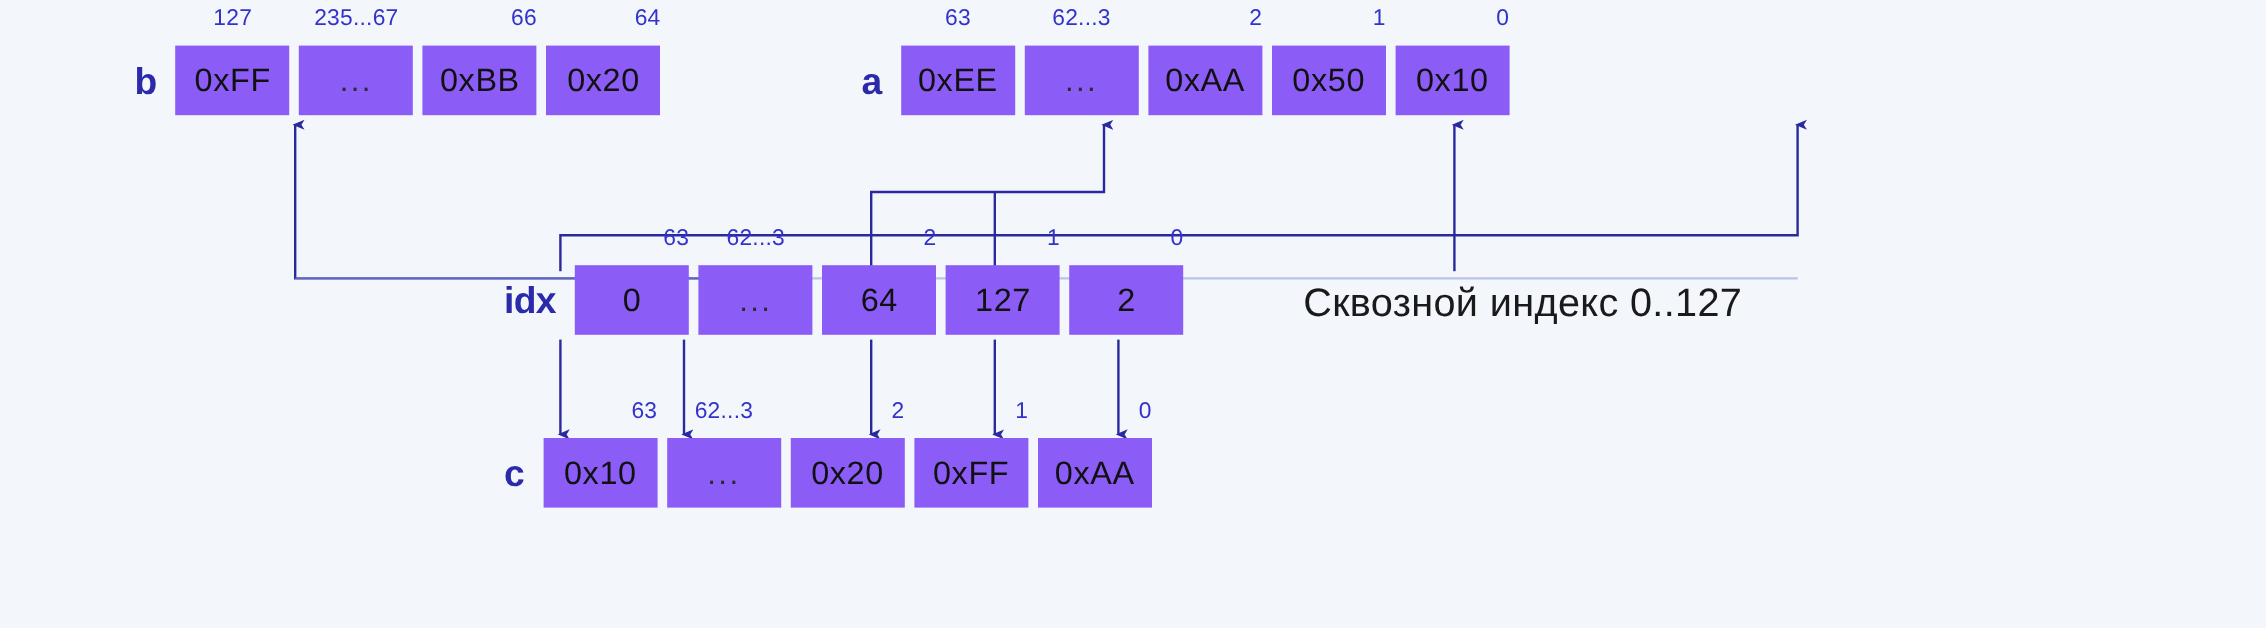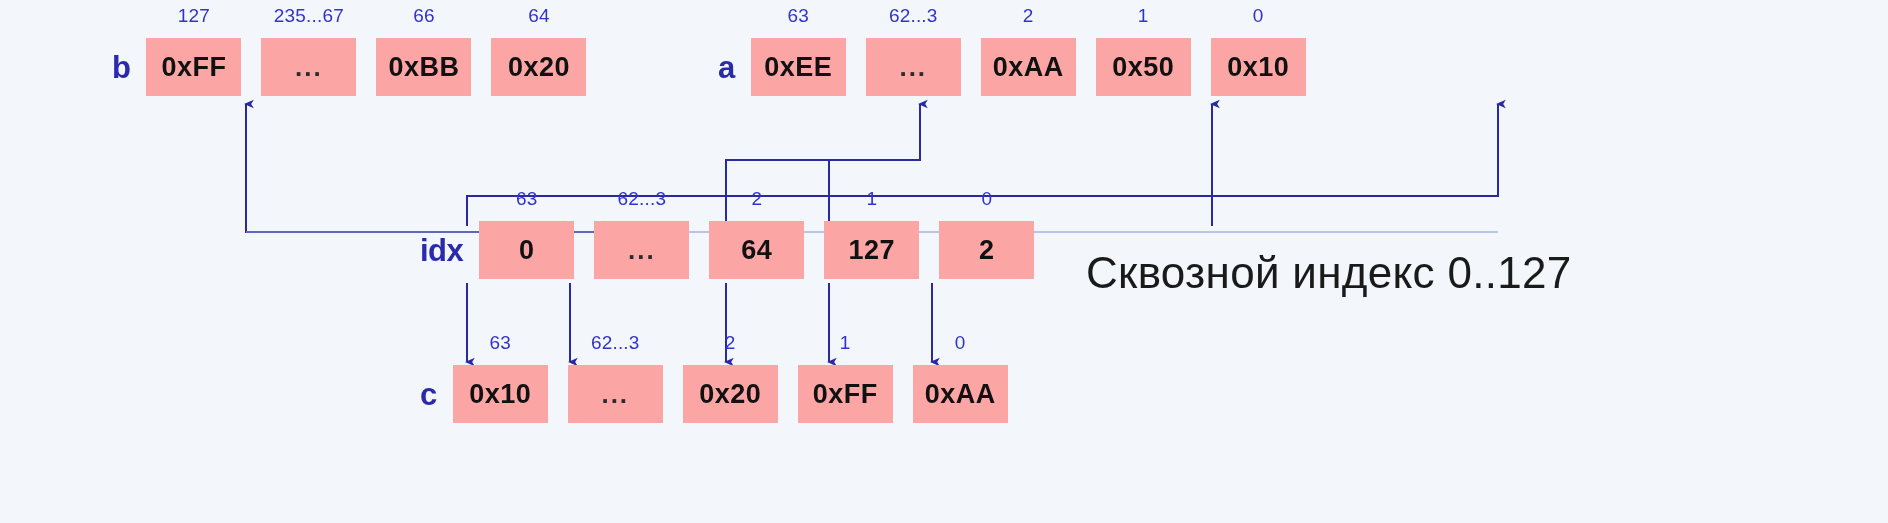--- a/index.html
+++ b/index.html
@@ -40,45 +40,44 @@
     line-height: 60px;
     text-align: right;
     padding-right: 16px;
     white-space: nowrap;
   }
   .cells {
     display: flex;
   }
   .cell {
     position: relative;
-    margin-right: 20px;
+    margin-right: 8px;
   }
   .cell:last-child { margin-right: 0; }
   .cell-idx {
     position: absolute;
     top: -33px;
     left: 0;
     width: 100%;
     text-align: center;
     font-size: 19px;
     color: #3333cc;
     letter-spacing: 0.2px;
     white-space: nowrap;
   }
-  .cell-idx.shift-right { text-align: center; padding-right: 4px; }
+  .cell-idx.shift-right { text-align: right; padding-right: 4px; }
   .cell-box {
     height: 58px;
-    background: #fca5a5;
+    background: #8b5cf6;
     color: #111111;
     font-size: 27px;
     display: flex;
     align-items: center;
     justify-content: center;
     letter-spacing: 0.5px;
-    font-weight: bold;
   }
   .cell-box.ellipsis {
     font-size: 26px;
     color: #2b2b2b;
     letter-spacing: 2px;
   }
   
   #row-b { left: 112px; top: 38px; }
   #row-b .cell-box { width: 95px; }
   
@@ -87,22 +86,22 @@
   
   #row-idx { left: 420px; top: 221px; }
   #row-idx .cell-box { width: 95px; }
   
   #row-c { left: 420px; top: 365px; }
   #row-c .cell-box { width: 95px; }
 
   .caption {
     position: absolute;
     left: 1086px;
-    top: 248px;
-    font-size: 44px;
+    top: 233px;
+    font-size: 33px;
     color: #1a1a1a;
     letter-spacing: 0.3px;
     white-space: nowrap;
   }
 </style>
 </head>
 <body>
 
 <div id="stage">
 

